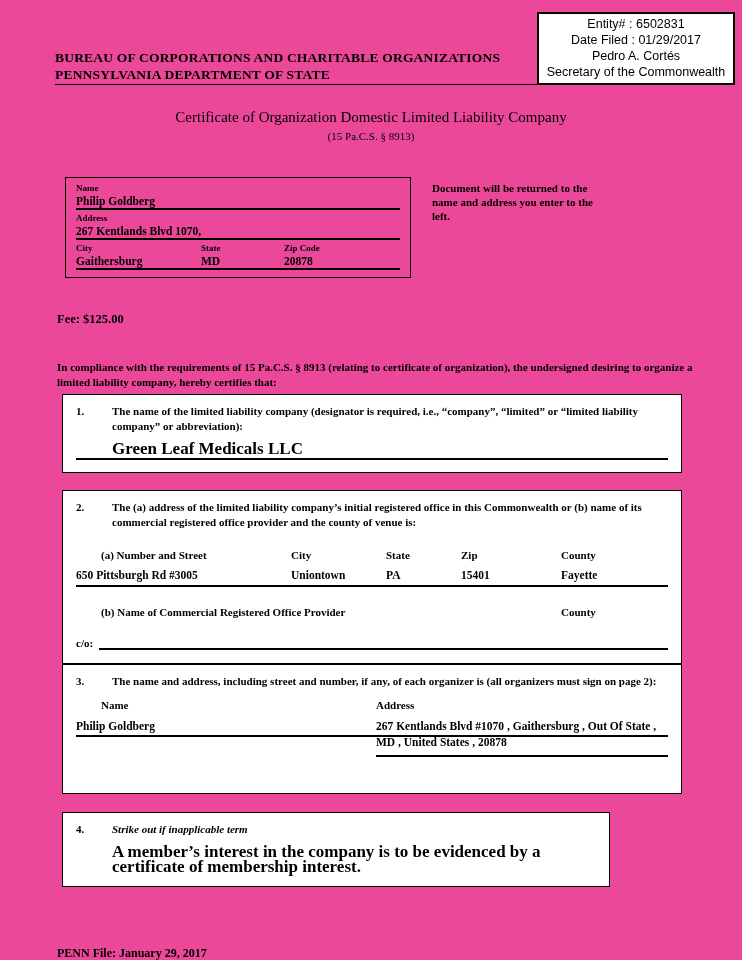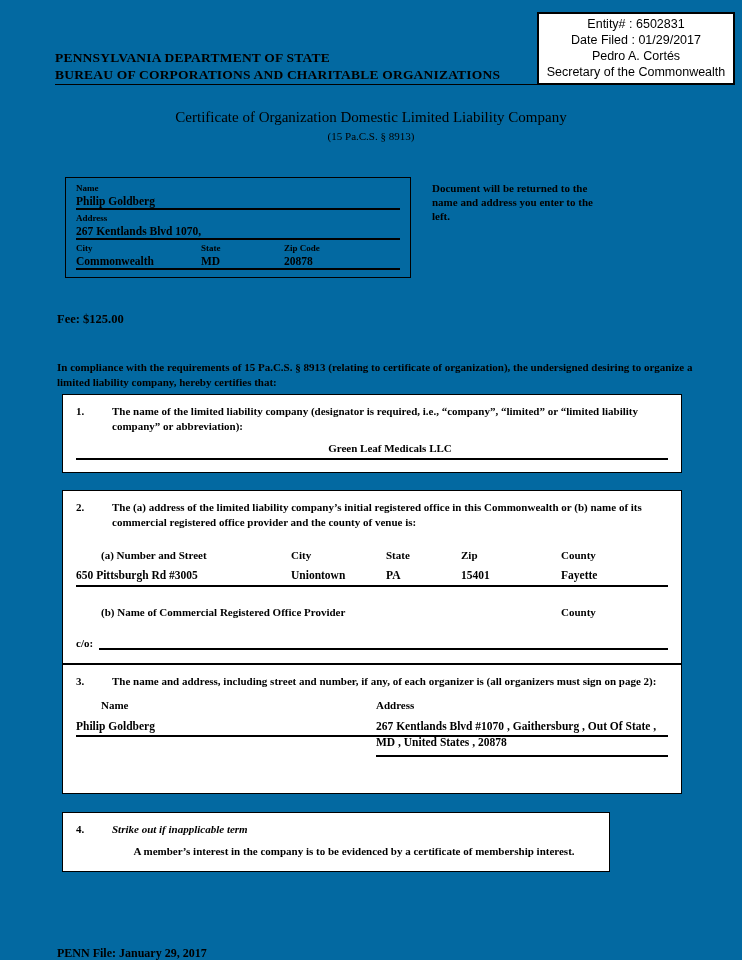--- a/index.html
+++ b/index.html
@@ -1,21 +1,21 @@
 <!DOCTYPE html>
 <html><head>
 <meta charset="utf-8">
 <style>
   * { margin: 0; padding: 0; box-sizing: border-box; }
   html, body { background: #ffffff; }
   .page {
     position: relative;
     width: 742px;
     height: 960px;
-    background: #0369a1;
+    background: #ec4899;
     color: #000;
     font-family: "Liberation Serif", "DejaVu Serif", serif;
     overflow: hidden;
   }
 
   
   .stamp {
     position: absolute;
     top: 12px;
     left: 537px;
@@ -125,21 +125,21 @@
     line-height: 15px;
   }
   .box1 { top: 394px; min-height: 76px; }
   .box2 { top: 490px; min-height: 153px; }
   .box3 { top: 664px; min-height: 130px; }
   .box4 { top: 812px; width: 548px; min-height: 58px; }
 
   .sec-row { display: flex; }
   .sec-num { flex: 0 0 36px; width: 36px; }
   .sec-text { flex: 1; }
-  .sec-value { margin-left: 36px; margin-top: 7px; font-size: 11px; text-align: center; }
+  .sec-value { margin-left: 36px; margin-top: 7px; font-size: 17px; }
   .rule { border-bottom: 2px solid #000; margin-top: 2px; }
 
   
   .row { display: flex; }
   .tbl-head { margin-top: 18px; padding-left: 25px; }
   .th1 { width: 190px; } .th2 { width: 95px; } .th3 { width: 75px; } .th4 { width: 100px; } .th5 { flex: 1; }
   .tbl-vals { margin-top: 5px; font-size: 11.5px; }
   .tv1 { width: 215px; } .tv2 { width: 95px; } .tv3 { width: 75px; } .tv4 { width: 100px; } .tv5 { flex: 1; }
   .b-row { display: flex; padding-left: 25px; margin-top: 18px; align-items: flex-end; }
   .b-head { width: 460px; }
@@ -172,40 +172,40 @@
 <div class="page">
 
   <div class="stamp">
     <div>Entity# : 6502831</div>
     <div>Date Filed : 01/29/2017</div>
     <div>Pedro A. Cortés</div>
     <div>Secretary of the Commonwealth</div>
   </div>
 
   <div class="header">
+    <div>BUREAU OF CORPORATIONS AND CHARITABLE ORGANIZATIONS</div>
     <div>PENNSYLVANIA DEPARTMENT OF STATE</div>
-    <div>BUREAU OF CORPORATIONS AND CHARITABLE ORGANIZATIONS</div>
   </div>
   <div class="header-rule"></div>
 
   <div class="title">Certificate of Organization Domestic Limited Liability Company</div>
   <div class="statute">(15 Pa.C.S. § 8913)</div>
 
   <div class="addr-box">
     <div class="fld-label">Name</div>
     <div class="fld-value">Philip Goldberg</div>
     <div class="fld-label">Address</div>
     <div class="fld-value">267 Kentlands Blvd 1070,</div>
     <div class="csz-labels">
       <span class="c1">City</span>
       <span class="c2">State</span>
       <span class="c3">Zip Code</span>
     </div>
     <div class="csz-values">
-      <span class="c1">Commonwealth</span>
+      <span class="c1">Gaithersburg</span>
       <span class="c2">MD</span>
       <span class="c3">20878</span>
     </div>
   </div>
 
   <div class="return-note">Document will be returned to the name and address you enter to the left.</div>
 
   <div class="fee">Fee: $125.00</div>
 
   <div class="compliance">In compliance with the requirements of 15 Pa.C.S. § 8913 (relating to certificate of organization), the undersigned desiring to organize a limited liability company, hereby certifies that:</div>

